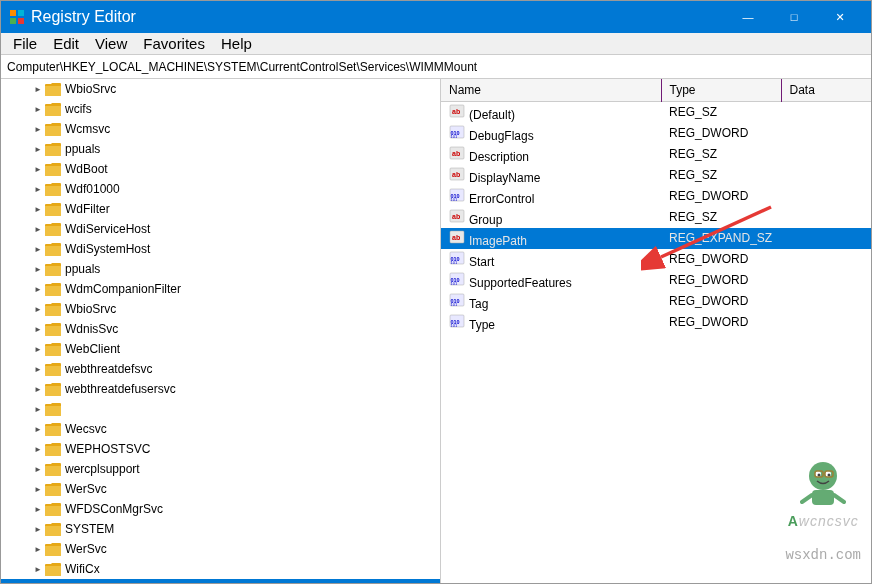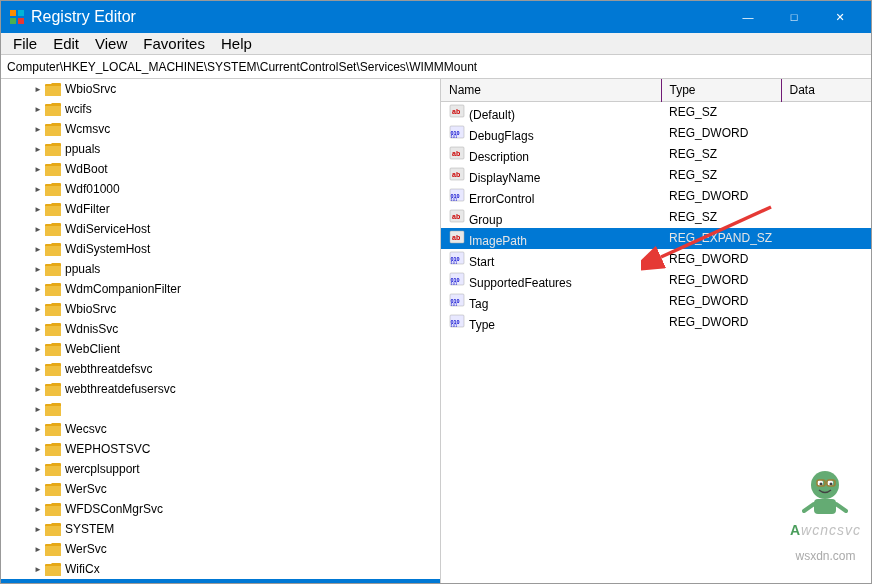--- a/index.html
+++ b/index.html
@@ -594,17 +594,17 @@
           <line x1="35" y1="16" x2="37" y2="16" stroke="#8B6914" stroke-width="1"></line>
 
           <rect x="24" y="32" width="22" height="15" rx="4" fill="#4a9d5b"></rect>
 
           <line x1="24" y1="37" x2="14" y2="44" stroke="#4a9d5b" stroke-width="4" stroke-linecap="round"></line>
           <line x1="46" y1="37" x2="56" y2="44" stroke="#4a9d5b" stroke-width="4" stroke-linecap="round"></line>
         </svg>
         <div style="font-size:14px; font-weight:bold; color:#4a9d5b; letter-spacing:1px; font-family:Arial,sans-serif;">
           A<span style="color:#c0c0c0; font-style:italic; font-weight:300;">wcncsvc</span>
         </div>
-        <div style="font-size:12px; color:#aaa; margin-top:11px;">wsxdn.com</div>
+        <div style="font-size:14px; color:#aaa; margin-top:18px;font-family:Liberation Mono, monospace;">wsxdn.com</div>
       </div>
     </div>
   </div>
 </div>
 
 </body></html>

